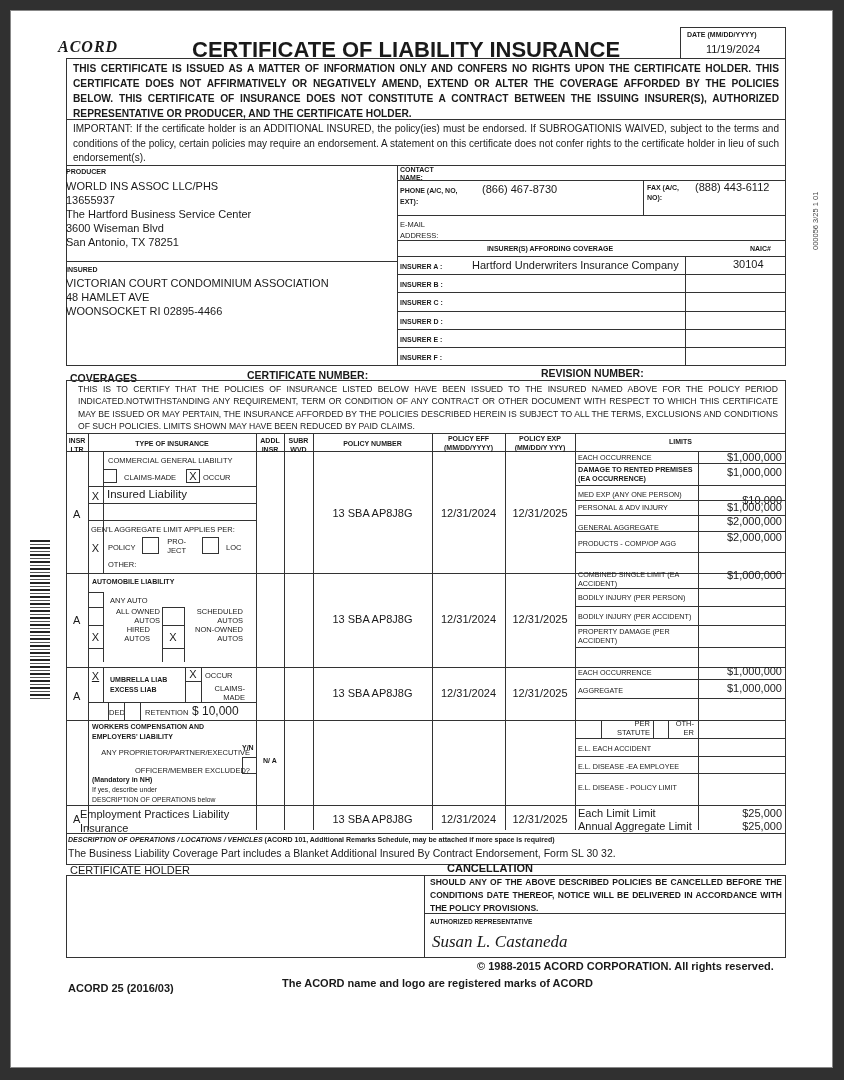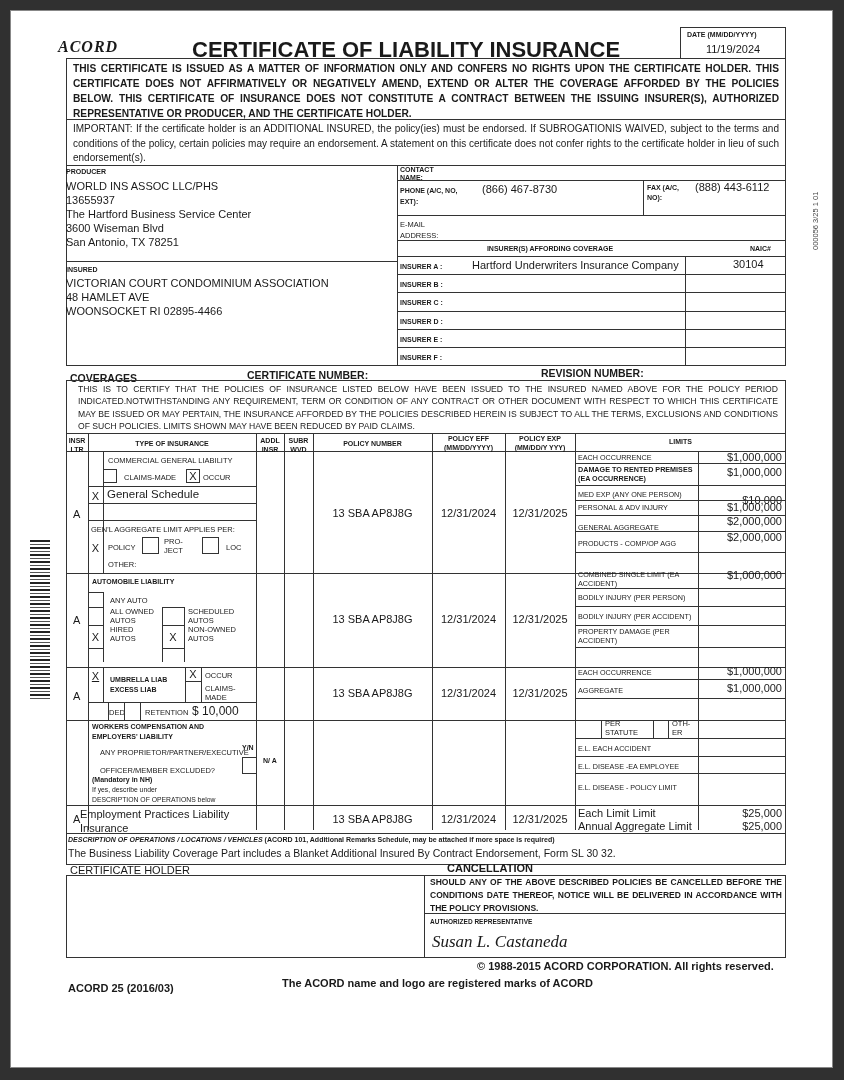--- a/index.html
+++ b/index.html
@@ -2,21 +2,21 @@
 <html><head>
 <meta charset="utf-8">
 <style>
   * { box-sizing: border-box; margin: 0; padding: 0; }
   html, body { width: 844px; height: 1080px; background: #303030; overflow: hidden; }
   body { position: relative; font-family: "Liberation Sans", sans-serif; color: #1a1a1a; }
   .page { position: absolute; left: 10px; top: 10px; width: 823px; height: 1058px; background: #fff; border: 1px solid #888; }
   .abs { position: absolute; }
   .b { border: 1px solid #333; }
   .lbl { font-size: 7px; font-weight: bold; text-transform: uppercase; }
-  .sm { font-size: 7.5px; }
+  .sm { font-size: 7.5px; text-align: right; }
   .val { font-size: 11px; }
   .hdrtext { font-size: 10.2px; font-weight: bold; line-height: 15px; letter-spacing: 0; }
   .cb { position: absolute; width: 14px; height: 14px; border: 1px solid #333; font-size: 11px; text-align: center; line-height: 13px; }
   .right { text-align: right; }
   .center { text-align: center; }
   .vline { position: absolute; width: 0; border-left: 1px solid #333; }
   .hline { position: absolute; height: 0; border-top: 1px solid #333; }
   .limlbl { position: absolute; left: 578px; font-size: 7.2px; text-transform: uppercase; line-height: 9px; }
   .limval { position: absolute; left: 700px; width: 82px; text-align: right; font-size: 11px; }
   .logo { position: absolute; left: 58px; top: 38px; font-family: "Liberation Serif", serif; font-style: italic; font-weight: bold; font-size: 16px; letter-spacing: 1px; }
@@ -119,21 +119,21 @@
 
 <div class="vline" style="left:103px;top:451px;height:122px;"></div>
 <div class="abs val" style="left:73px;top:508px;">A</div>
 <div class="abs sm" style="left:108px;top:456px;">COMMERCIAL GENERAL LIABILITY</div>
 <div class="cb" style="left:103px;top:469px;"></div>
 <div class="abs sm" style="left:124px;top:473px;">CLAIMS-MADE</div>
 <div class="cb" style="left:186px;top:469px;">X</div>
 <div class="abs sm" style="left:203px;top:473px;">OCCUR</div>
 <div class="hline" style="left:88px;top:486px;width:168px;"></div>
 <div class="abs val center" style="left:88px;top:490px;width:15px;">X</div>
-<div class="abs" style="left:107px;top:488px;font-size:11.5px;">General Schedule</div>
+<div class="abs" style="left:107px;top:488px;font-size:11.5px;">Insured Liability</div>
 <div class="hline" style="left:88px;top:503px;width:168px;"></div>
 <div class="hline" style="left:88px;top:520px;width:168px;"></div>
 <div class="abs sm" style="left:91px;top:525px;">GEN'L AGGREGATE LIMIT APPLIES PER:</div>
 <div class="abs val center" style="left:88px;top:542px;width:15px;">X</div>
 <div class="abs sm" style="left:108px;top:543px;">POLICY</div>
 <div class="cb" style="left:142px;top:537px;width:17px;height:17px;"></div>
 <div class="abs sm" style="left:164px;top:537px;width:22px;line-height:9px;">PRO- JECT</div>
 <div class="cb" style="left:202px;top:537px;width:17px;height:17px;"></div>
 <div class="abs sm" style="left:226px;top:543px;">LOC</div>
 <div class="abs sm" style="left:108px;top:560px;">OTHER:</div>

